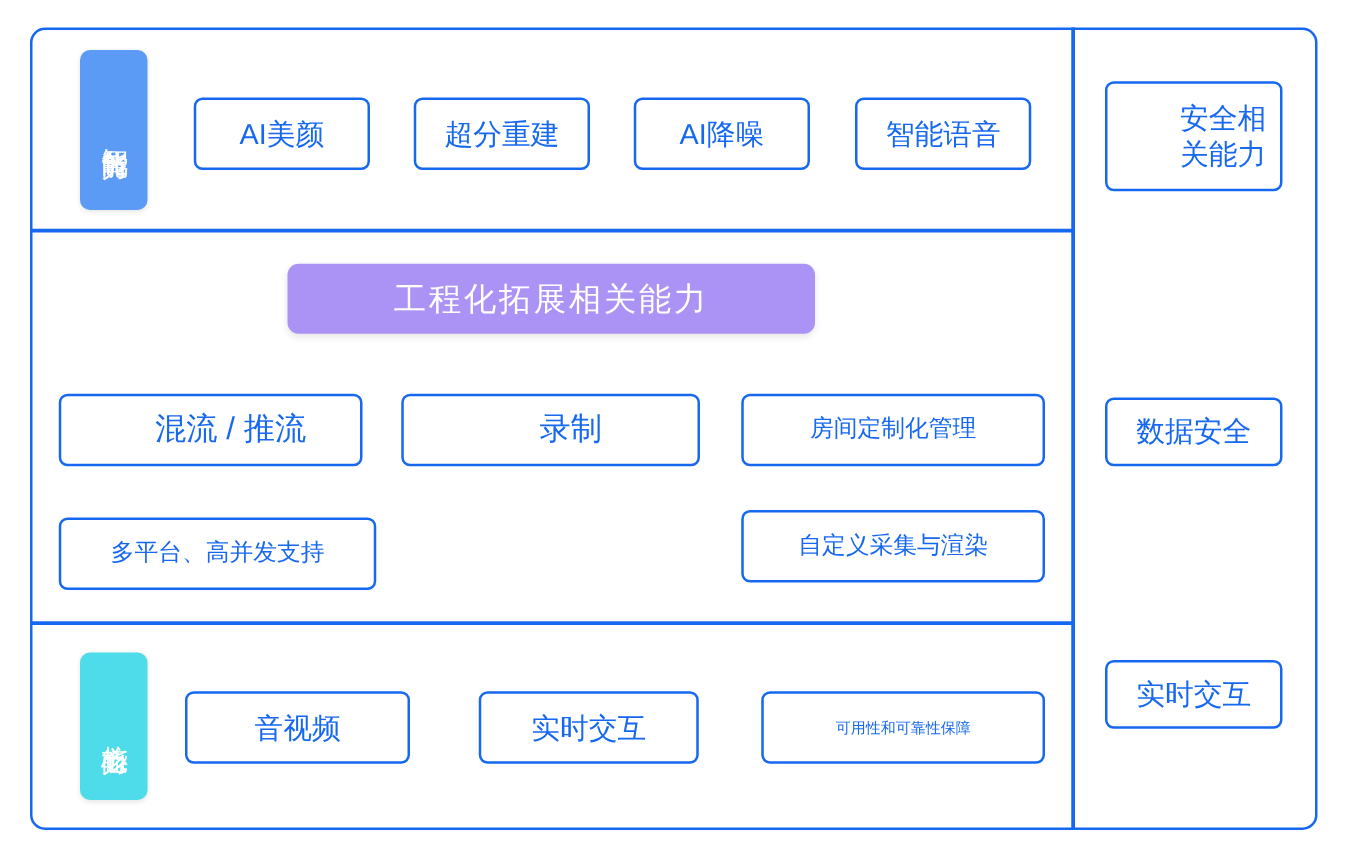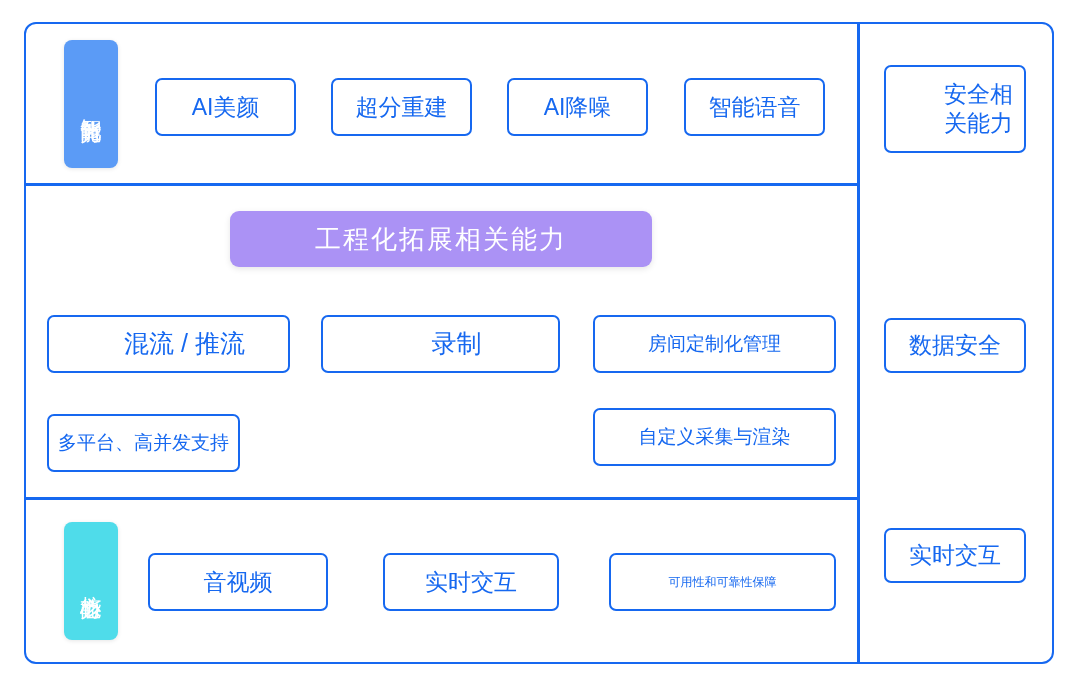--- a/index.html
+++ b/index.html
@@ -134,21 +134,21 @@
   <div class="cap-box f-md" style="left:684px; top:78px; width:141px; height:58px;text-align:center;">智能语音</div>
 
   <div class="banner" style="left:230px; top:211px; width:422px; height:56px;">工程化拓展相关能力</div>
 
   <div class="cap-box f-lg" style="left:47px; top:315px; width:243px; height:58px;">混流 / 推流</div>
 
   <div class="cap-box f-lg" style="left:321px; top:315px; width:239px; height:58px;">录制</div>
 
   <div class="cap-box f-sm" style="left:593px; top:315px; width:243px; height:58px;">房间定制化管理</div>
 
-  <div class="cap-box f-sm" style="left:47px; top:414px; width:193px; height:58px;">多平台、高并发支持</div>
+  <div class="cap-box f-sm" style="left:47px; top:414px; width:254px; height:58px;">多平台、高并发支持</div>
 
 
   <div class="cap-box f-sm" style="left:593px; top:408px; width:243px; height:58px;">自定义采集与渲染</div>
 
   <div class="side-tag cyan" style="left:64px; top:522px; width:54px; height:118px;">核心能力</div>
 
   <div class="cap-box f-md" style="left:148px; top:553px; width:180px; height:58px;">音视频</div>
 
   <div class="cap-box f-md" style="left:383px; top:553px; width:176px; height:58px;">实时交互</div>
 

